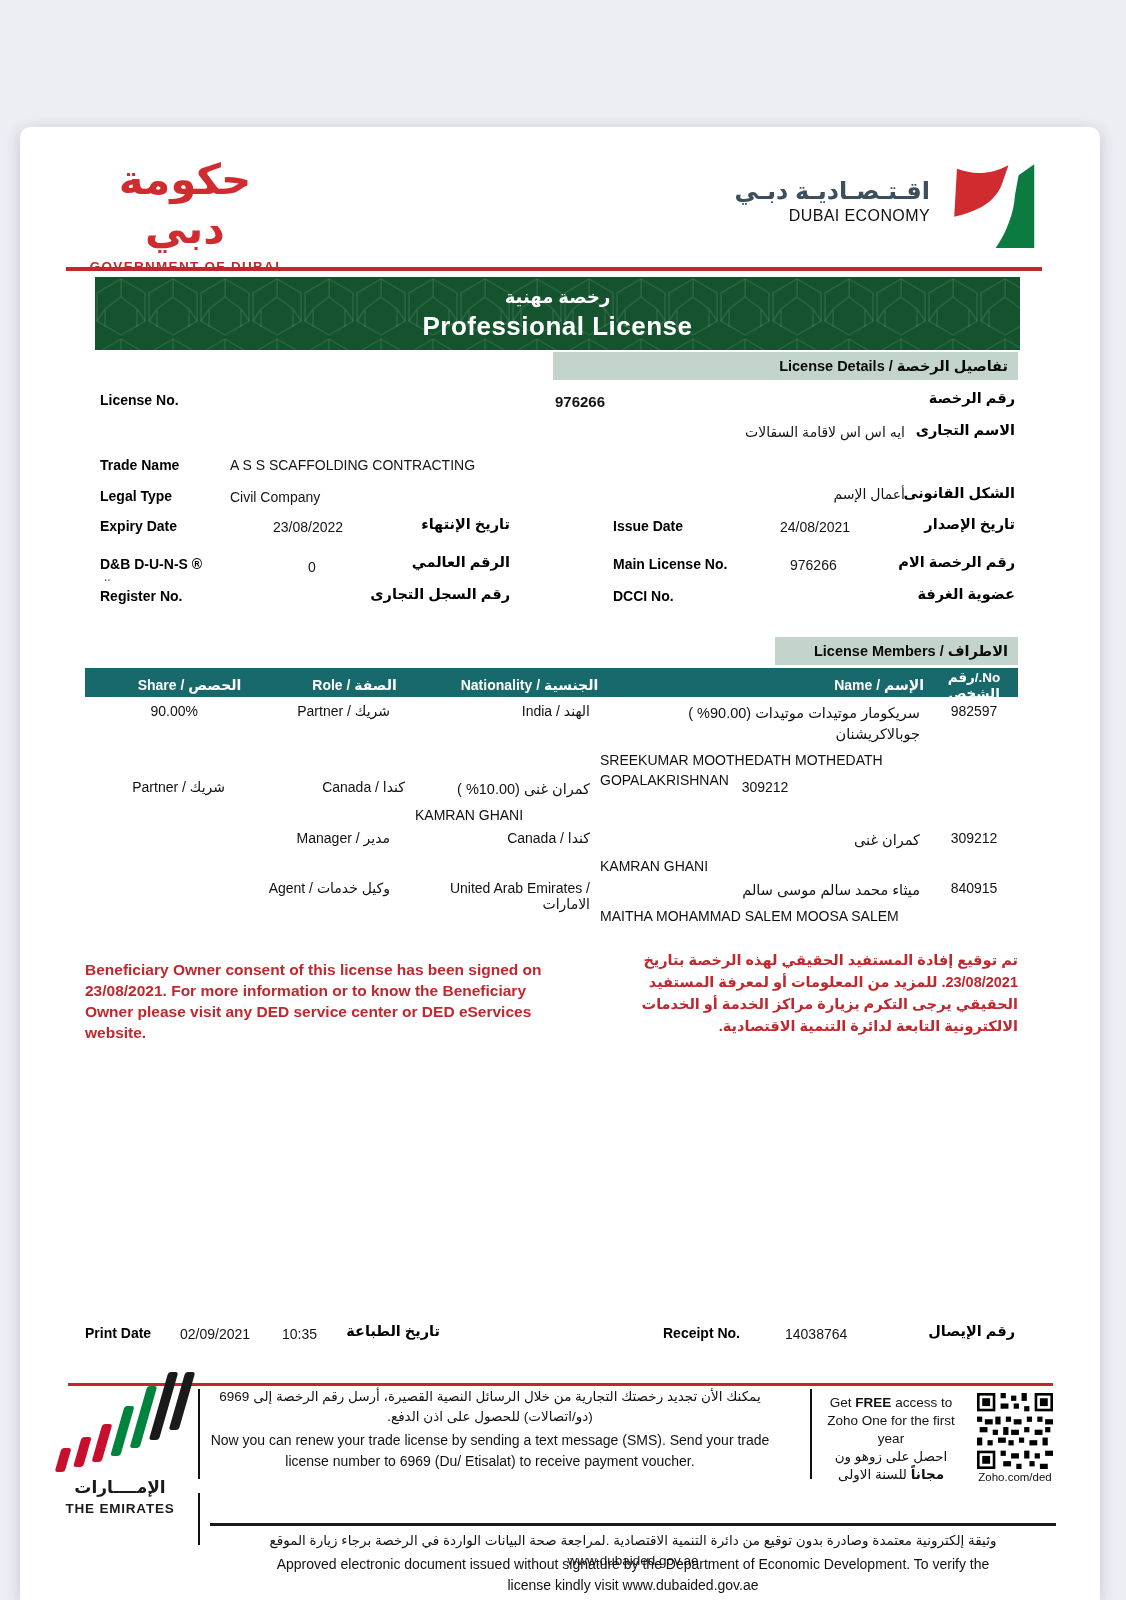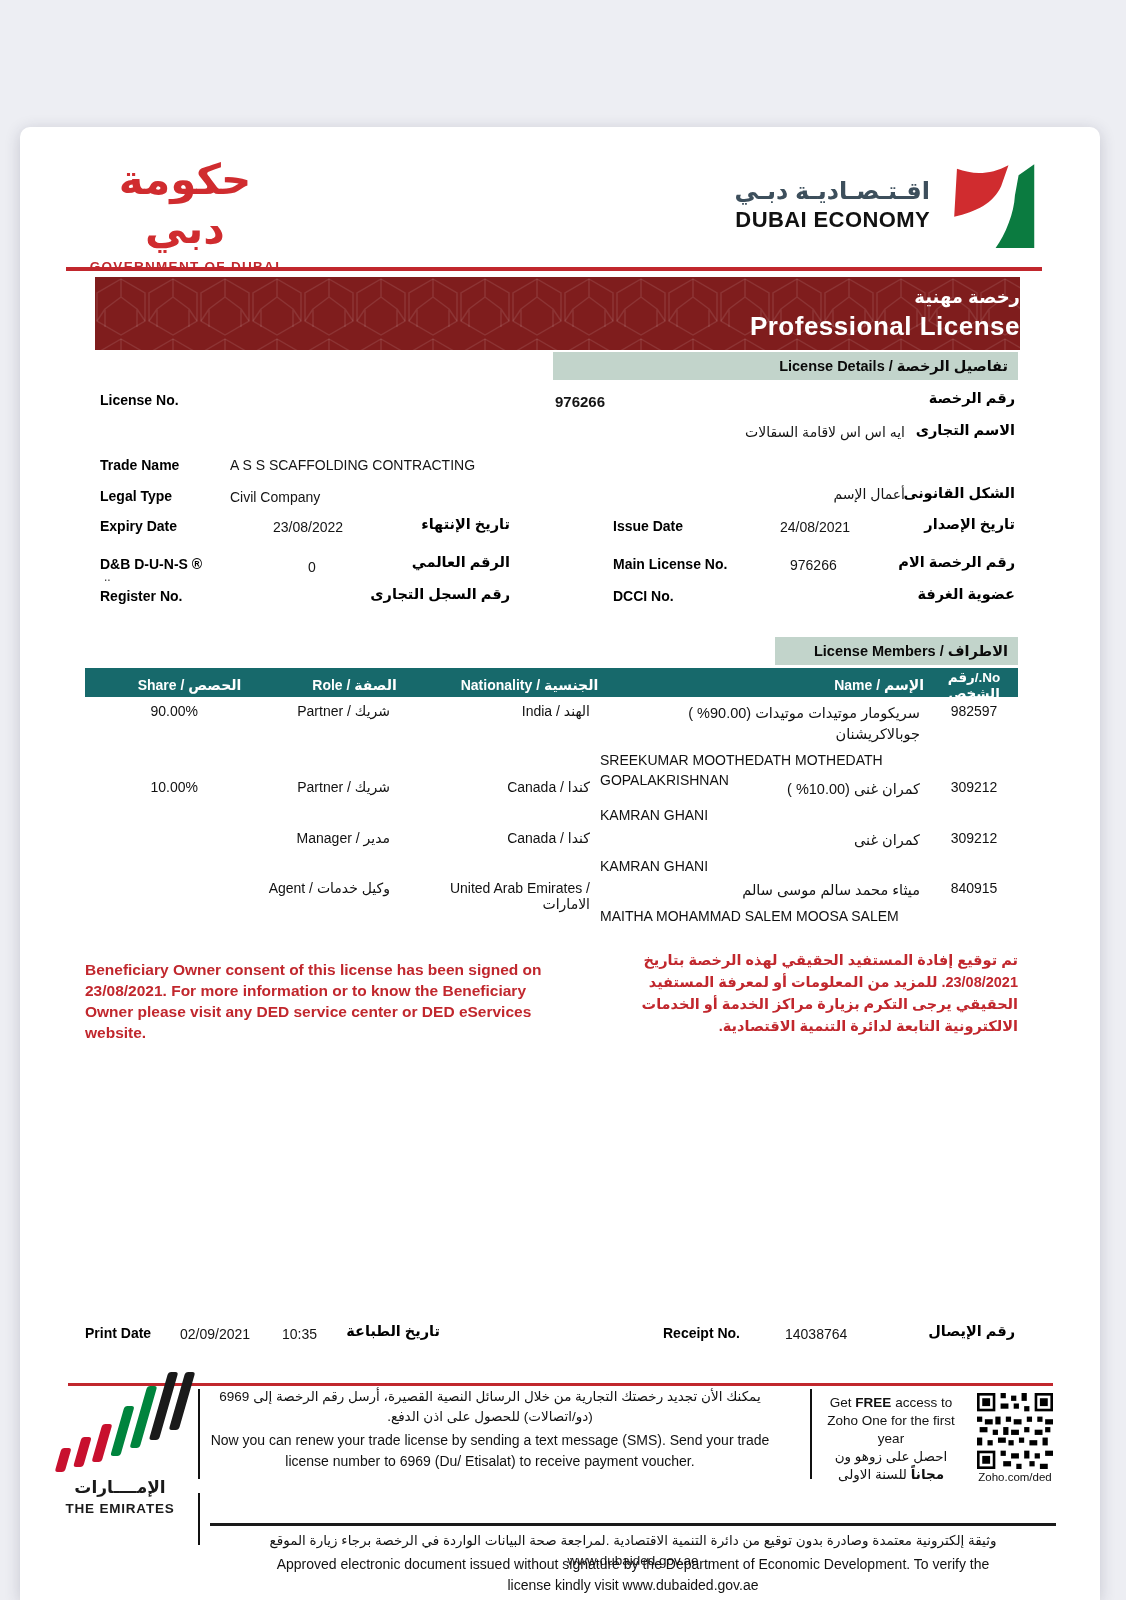--- a/index.html
+++ b/index.html
@@ -18,21 +18,21 @@
   .b { font-weight:700; }
   .lbl { font-weight:700; font-size:14px; color:#000; }
   .val { font-size:14px; color:#141414; }
   .arlbl { font-weight:700; font-size:14.5px; direction:rtl; color:#000; }
   .arval { font-size:14px; direction:rtl; color:#141414; }
   .sagebar {
     background:#c2d4cb; height:28px; line-height:28px;
     font-weight:700; font-size:14.5px; text-align:right; padding-right:10px; color:#0a0a0a;
   }
   .banner {
-    background:#7f1d1d; overflow:hidden; text-align:right; color:#fff;
+    background:#14532d; overflow:hidden; text-align:center; color:#fff;
   }
   .banner .t-ar { font-size:18px; font-weight:700; margin-top:9px; position:relative; }
   .banner .t-en { font-size:26px; font-weight:700; margin-top:3px; letter-spacing:.5px; position:relative; }
   .mtable { width:933px; font-size:14px; }
   .mgrid { display:grid; grid-template-columns:165px 165px 185px 330px 88px; }
   .mhead {
     background:#17696b; color:#fff; font-weight:700; height:29px; align-items:center; font-size:14px;
   }
   .mhead > div { padding-top:1px; }
   .h-share,.h-role,.h-nat { text-align:center;margin-left:44px; }
@@ -52,21 +52,21 @@
   .foot-sms-ar { font-size:13.5px; direction:rtl; text-align:center; line-height:20px; }
   .foot-sms-en { font-size:14px; text-align:center; line-height:21px; margin-top:3px; }
   .zoho { font-size:13.5px; text-align:center; line-height:18px; }
   .zoho .ar { direction:rtl; }
   .qr-caption { font-size:11.5px; text-align:center; margin-top:2px; }
   .approved-ar { font-size:13.5px; direction:rtl; text-align:center; line-height:20px; }
   .approved-en { font-size:14px; text-align:center; line-height:21px; }
   .gov-ar { color:#d02c2f; font-size:42px; font-weight:700; text-align:center; direction:rtl; }
   .gov-en { color:#c1272d; font-size:13.5px; font-weight:700; letter-spacing:1.3px; text-align:center; }
   .de-ar { color:#3d4f5c; font-size:24px; font-weight:700; text-align:right; direction:rtl; letter-spacing:1px; }
-  .de-en { color:#111; font-size:22px; font-weight:700; text-align:right; letter-spacing:.4px; }
+  .de-en { color:#111; font-size:16px; font-weight:400; text-align:right; letter-spacing:.4px; }
   .em-ar { font-size:17px; font-weight:700; text-align:center; direction:rtl; color:#1a1a1a; }
   .em-en { font-size:13.5px; font-weight:700; text-align:center; letter-spacing:.8px; color:#1a1a1a; }
   .stripe { position:absolute; width:10px; border-radius:3px; }
 </style>
 </head>
 <body>
 
 <div class="page">
 
   <div class="abs" style="left:55px; top:28px; width:220px;">
@@ -157,21 +157,20 @@
     <div class="c-nat">India / الهند</div>
     <div>
       <div class="nm-ar">سريكومار موتيدات موتيدات (90.00% )</div>
       <div class="nm-ar">جوبالاكريشنان</div>
       <div class="nm-en">SREEKUMAR MOOTHEDATH MOTHEDATH GOPALAKRISHNAN</div>
     </div>
     <div class="c-no">982597</div>
   </div>
 
   <div class="abs mtable mgrid mrow" style="left:65px; top:650px;">
-    <div class="c-share">10.00%</div>
     <div class="c-role">Partner / شريك</div>
     <div class="c-nat">Canada / كندا</div>
     <div>
       <div class="nm-ar">كمران غنى (10.00% )</div>
       <div class="nm-en">KAMRAN GHANI</div>
     </div>
     <div class="c-no">309212</div>
   </div>
 
   <div class="abs mtable mgrid mrow" style="left:65px; top:701px;">

